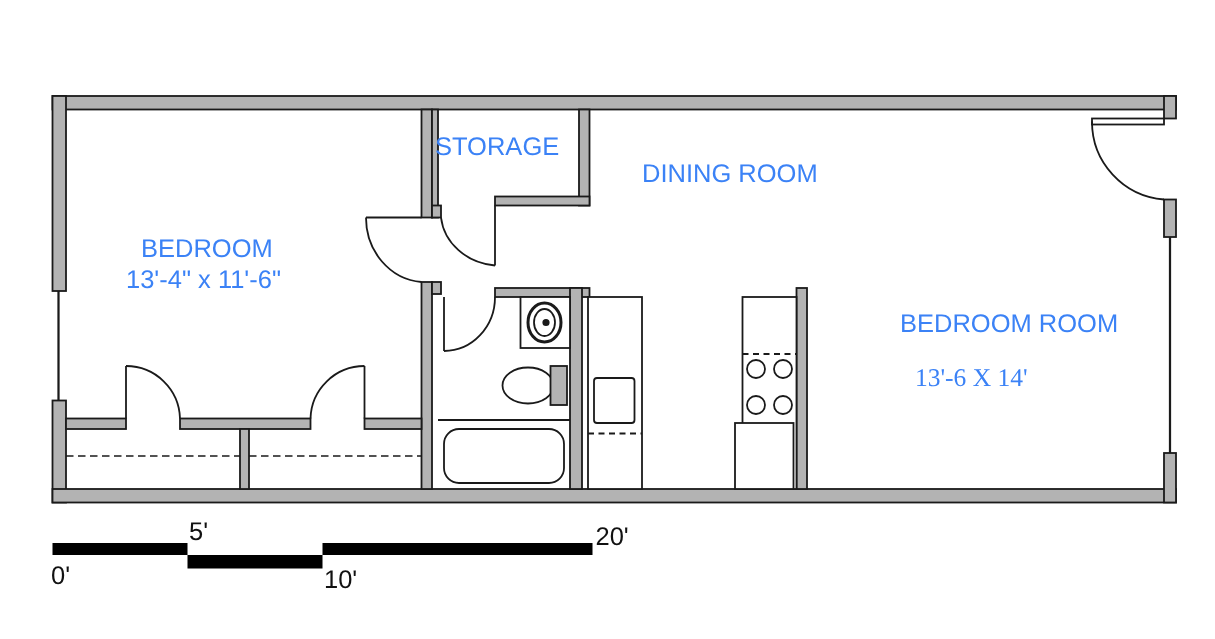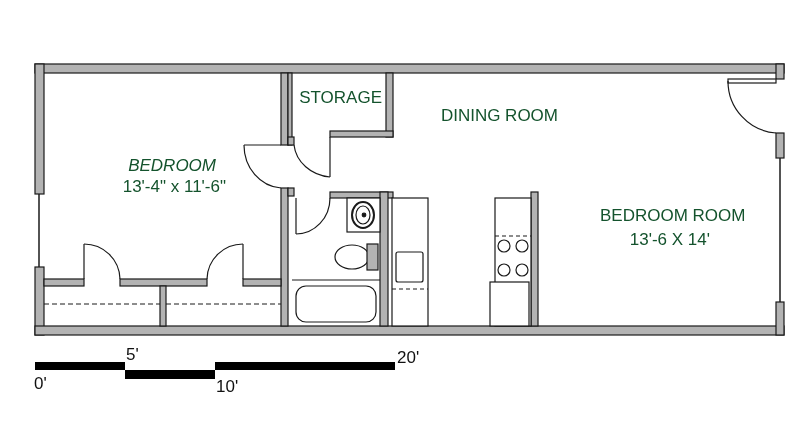--- a/index.html
+++ b/index.html
@@ -1,18 +1,18 @@
 <!DOCTYPE html>
 <html><head>
 <meta charset="utf-8">
 <style>
   html, body { margin: 0; padding: 0; background: #ffffff; }
   body { width: 810px; height: 426px; position: relative; overflow: hidden; font-family: "Liberation Sans", sans-serif; }
   #plan { position: absolute; left: 0; top: 0; }
-  .lbl { position: absolute; font-family: "Liberation Sans", sans-serif; color: #14532d; font-size: 17px; letter-spacing: 0px; white-space: nowrap; text-align: right; }
+  .lbl { position: absolute; font-family: "Liberation Sans", sans-serif; color: #3b82f6; font-size: 17px; letter-spacing: 0px; white-space: nowrap; text-align: left; }
   .scale-lbl { position: absolute; font-family: "Liberation Sans", sans-serif; color: #111; font-size: 17px; }
 </style>
 </head>
 <body>
 
 <svg id="plan" width="810" height="426" viewBox="0 0 810 426" xmlns="http://www.w3.org/2000/svg">
   <g stroke="#1a1a1a" stroke-width="1.2" fill="#b3b3b3">
 
     <rect x="35" y="64" width="749" height="9"></rect>
     <rect x="776" y="64" width="8" height="15"></rect>
@@ -96,23 +96,23 @@
     <rect x="490" y="282" width="39" height="44"></rect>
   </g>
 
   <g fill="#000">
     <rect x="35" y="362" width="90" height="8"></rect>
     <rect x="125" y="370" width="90" height="9"></rect>
     <rect x="215" y="362" width="180" height="8"></rect>
   </g>
 </svg>
 
-<div class="lbl" style="left:94px; top:156px; width:122px;font-style:italic;">BEDROOM</div>
+<div class="lbl" style="left:94px; top:156px; width:122px;">BEDROOM</div>
 <div class="lbl" style="left:84px; top:177px; width:142px;">13'-4" x 11'-6"</div>
 <div class="lbl" style="left:290px; top:88px; width:92px;">STORAGE</div>
-<div class="lbl" style="left:416px; top:106px; width:142px;">DINING ROOM</div>
+<div class="lbl" style="left:428px; top:106px; width:142px;">DINING ROOM</div>
 <div class="lbl" style="left:600px; top:206px; width:122px;">BEDROOM ROOM</div>
-<div class="lbl" style="left:610px; top:230px; width:100px;">13'-6 X 14'</div>
+<div class="lbl" style="left:610px; top:242px; width:100px;font-family:Liberation Serif, serif;">13'-6 X 14'</div>
 
 <div class="scale-lbl" style="left:34px; top:374px;">0'</div>
 <div class="scale-lbl" style="left:126px; top:345px;">5'</div>
 <div class="scale-lbl" style="left:216px; top:377px;">10'</div>
 <div class="scale-lbl" style="left:397px; top:348px;">20'</div>
 
 </body></html>

